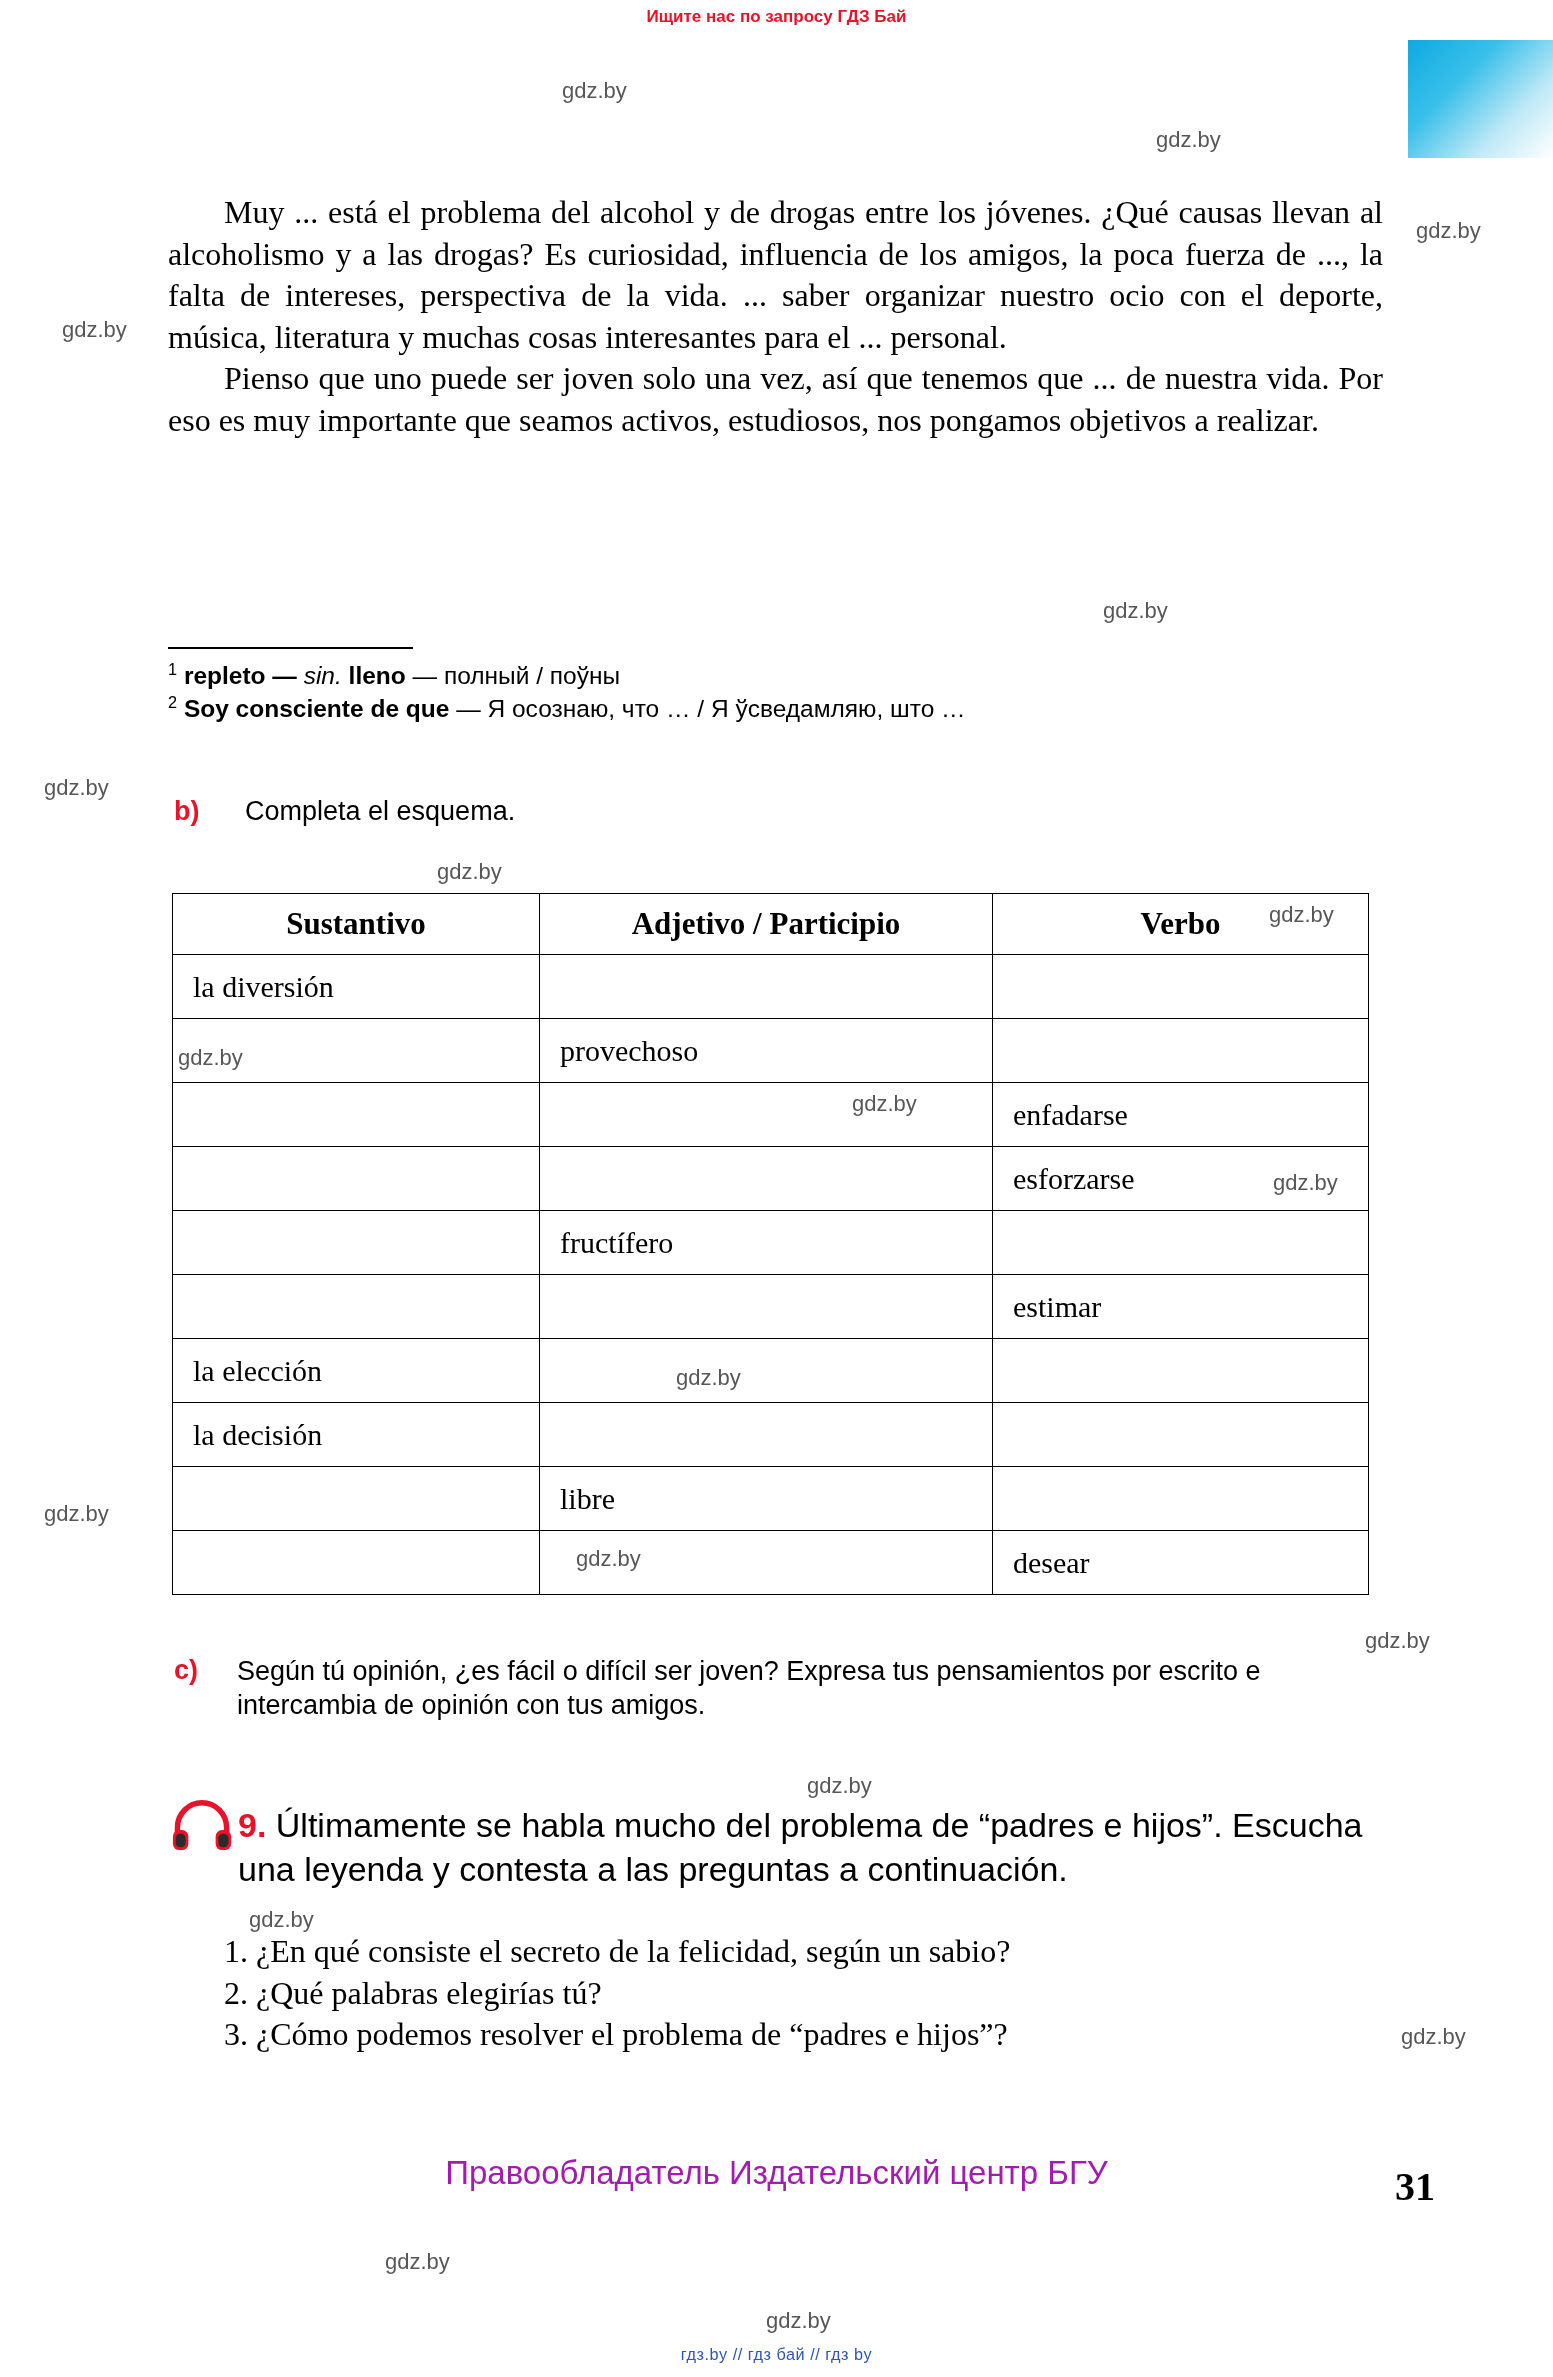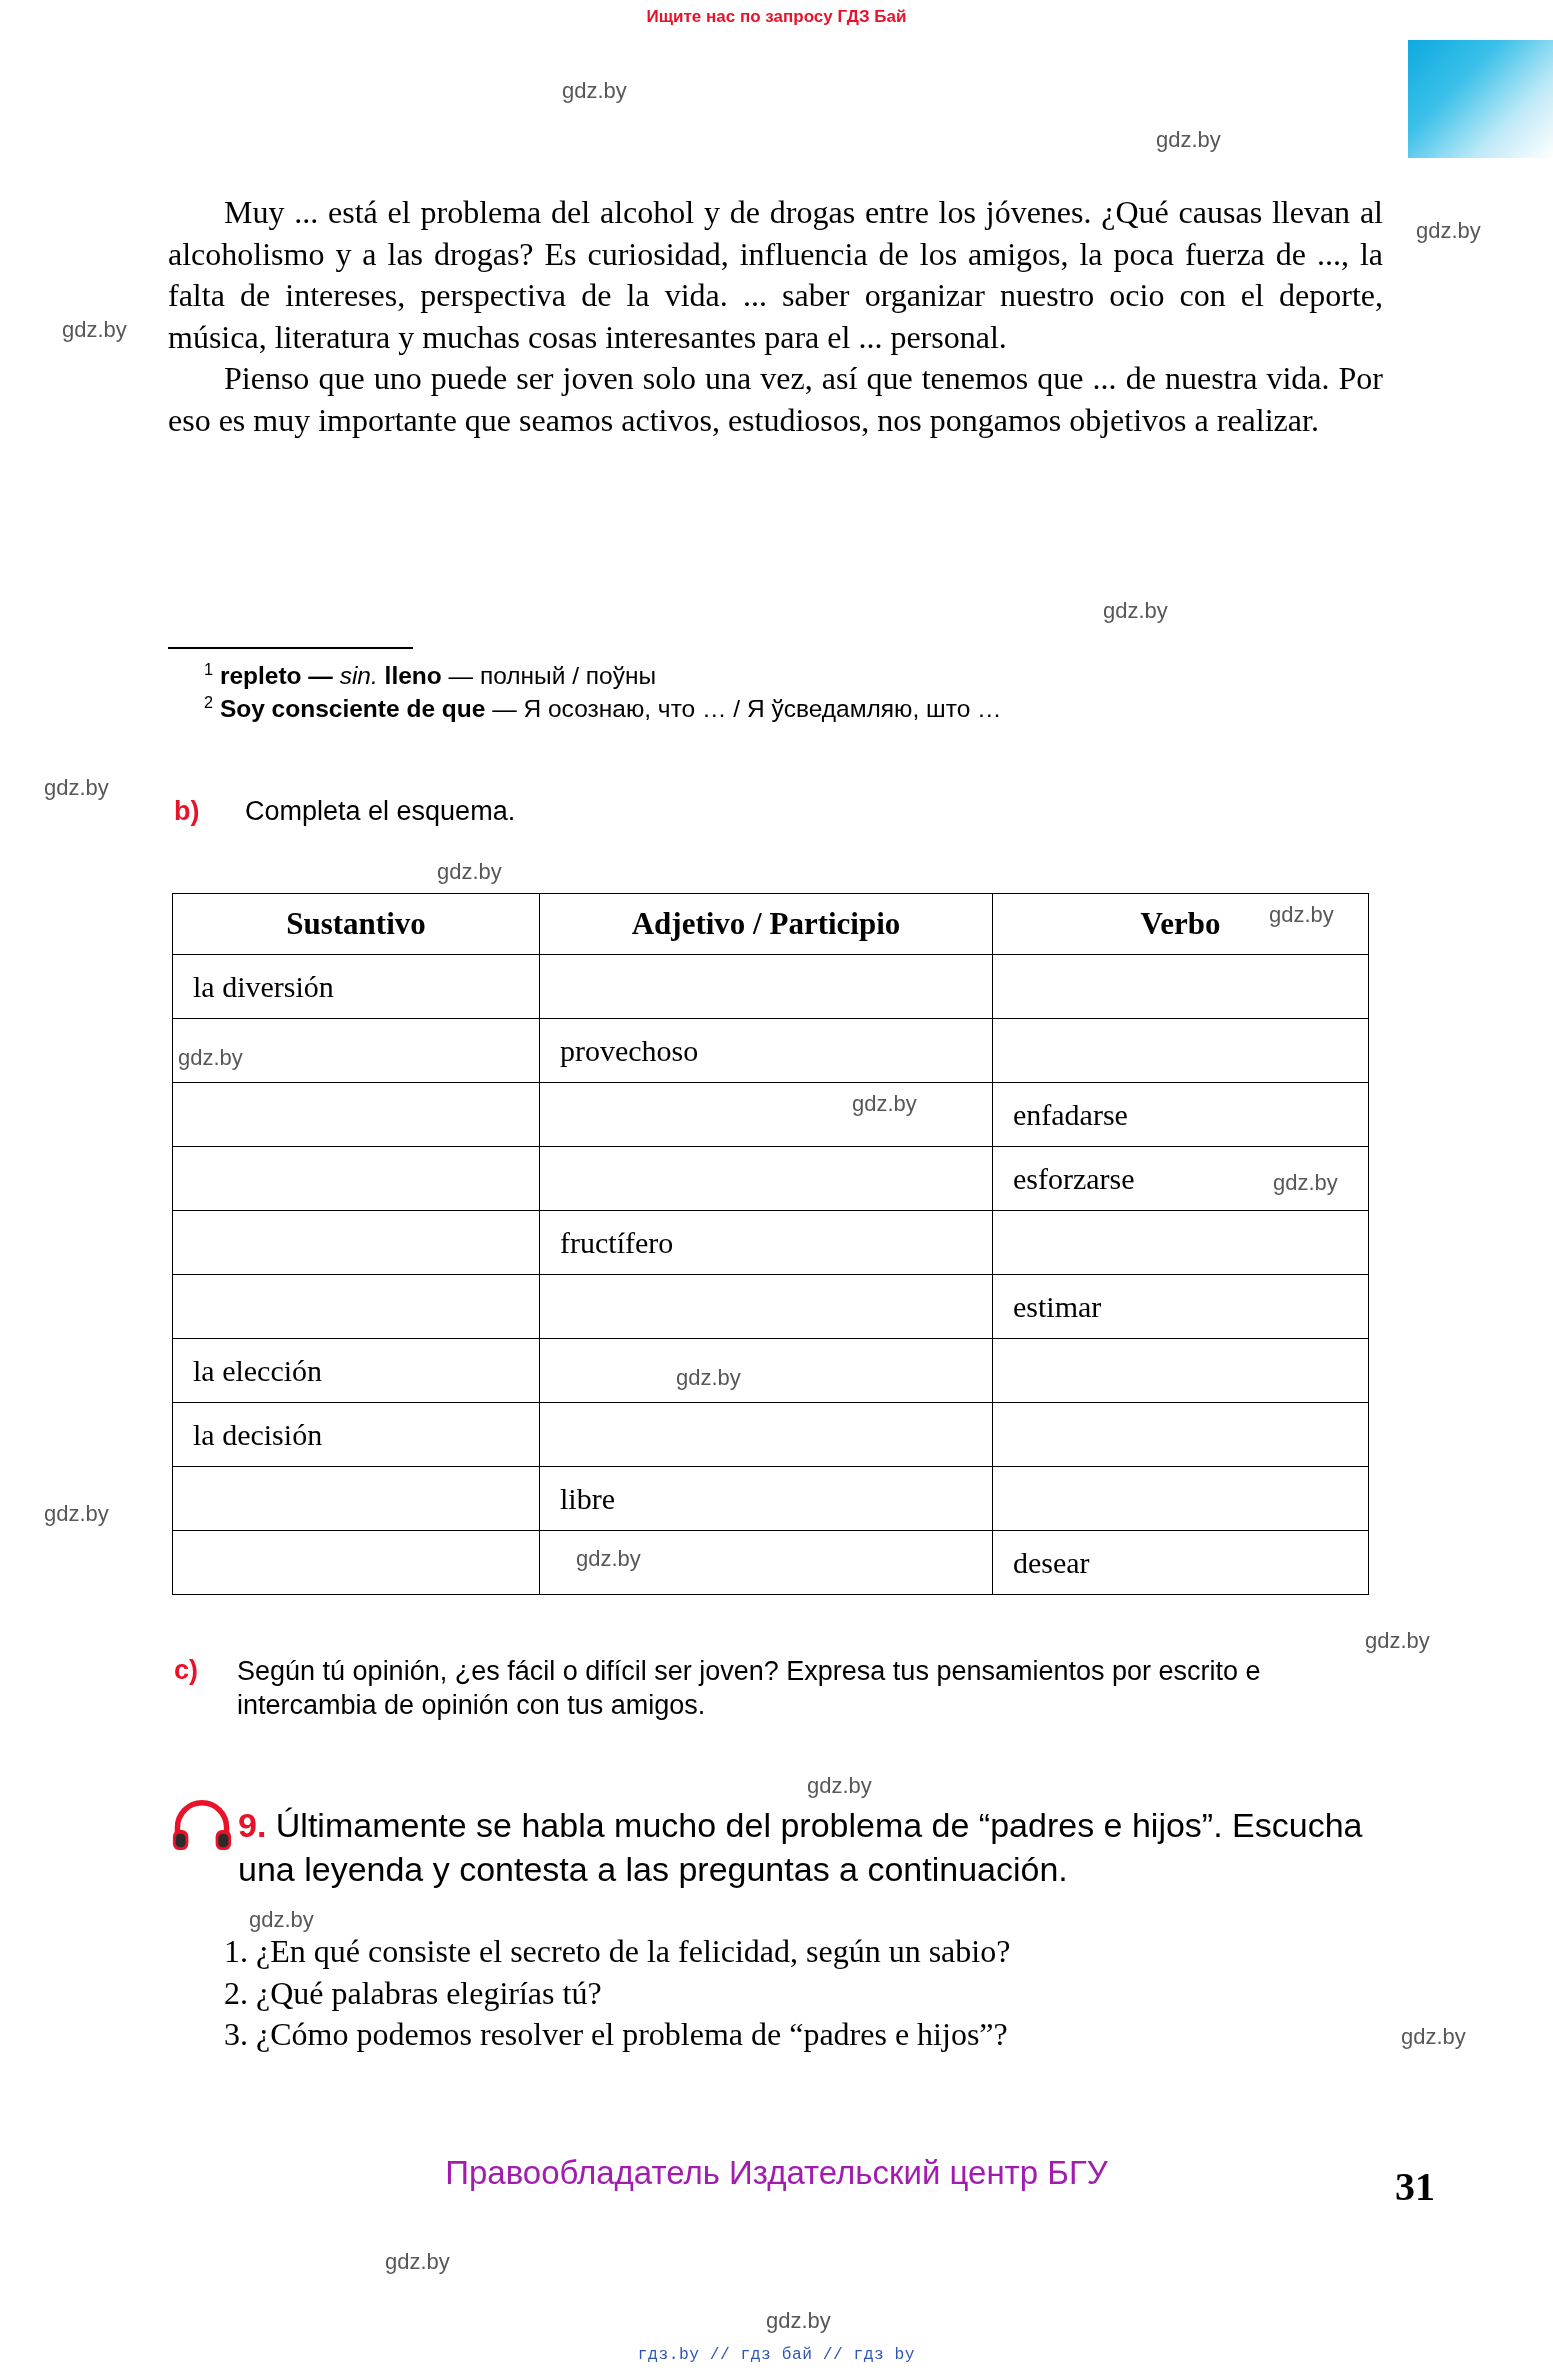--- a/index.html
+++ b/index.html
@@ -36,21 +36,21 @@
     font-weight: bold;
     font-size: 17px;
     color: #e8122a;
   }
   .wm-bottom-link {
     position: absolute;
     bottom: 12.7px;
     left: 0;
     width: 100%;
     text-align: center;
-    font-family: Liberation Mono, monospace;
+    font-family: Liberation Sans, sans-serif;
     font-size: 16.3px;
     color: #2f56b5;
     letter-spacing: 0.5px;
   }
 
   
   .corner-gradient {
     position: absolute;
     top: 40px;
     right: 0;
@@ -85,21 +85,20 @@
     background: #000;
   }
   .footnotes {
     position: absolute;
     left: 168px;
     top: 659px;
     width: 1215px;
     font-family: "Liberation Sans", sans-serif;
     font-size: 24.5px;
     line-height: 1.32;
-    margin-left: 36px;
   }
   .footnotes sup {
     font-size: 16.3px;
     vertical-align: super;
   }
   .footnotes b { font-weight: bold; }
   .footnotes i { font-style: italic; }
 
   
   .ex-letter {

